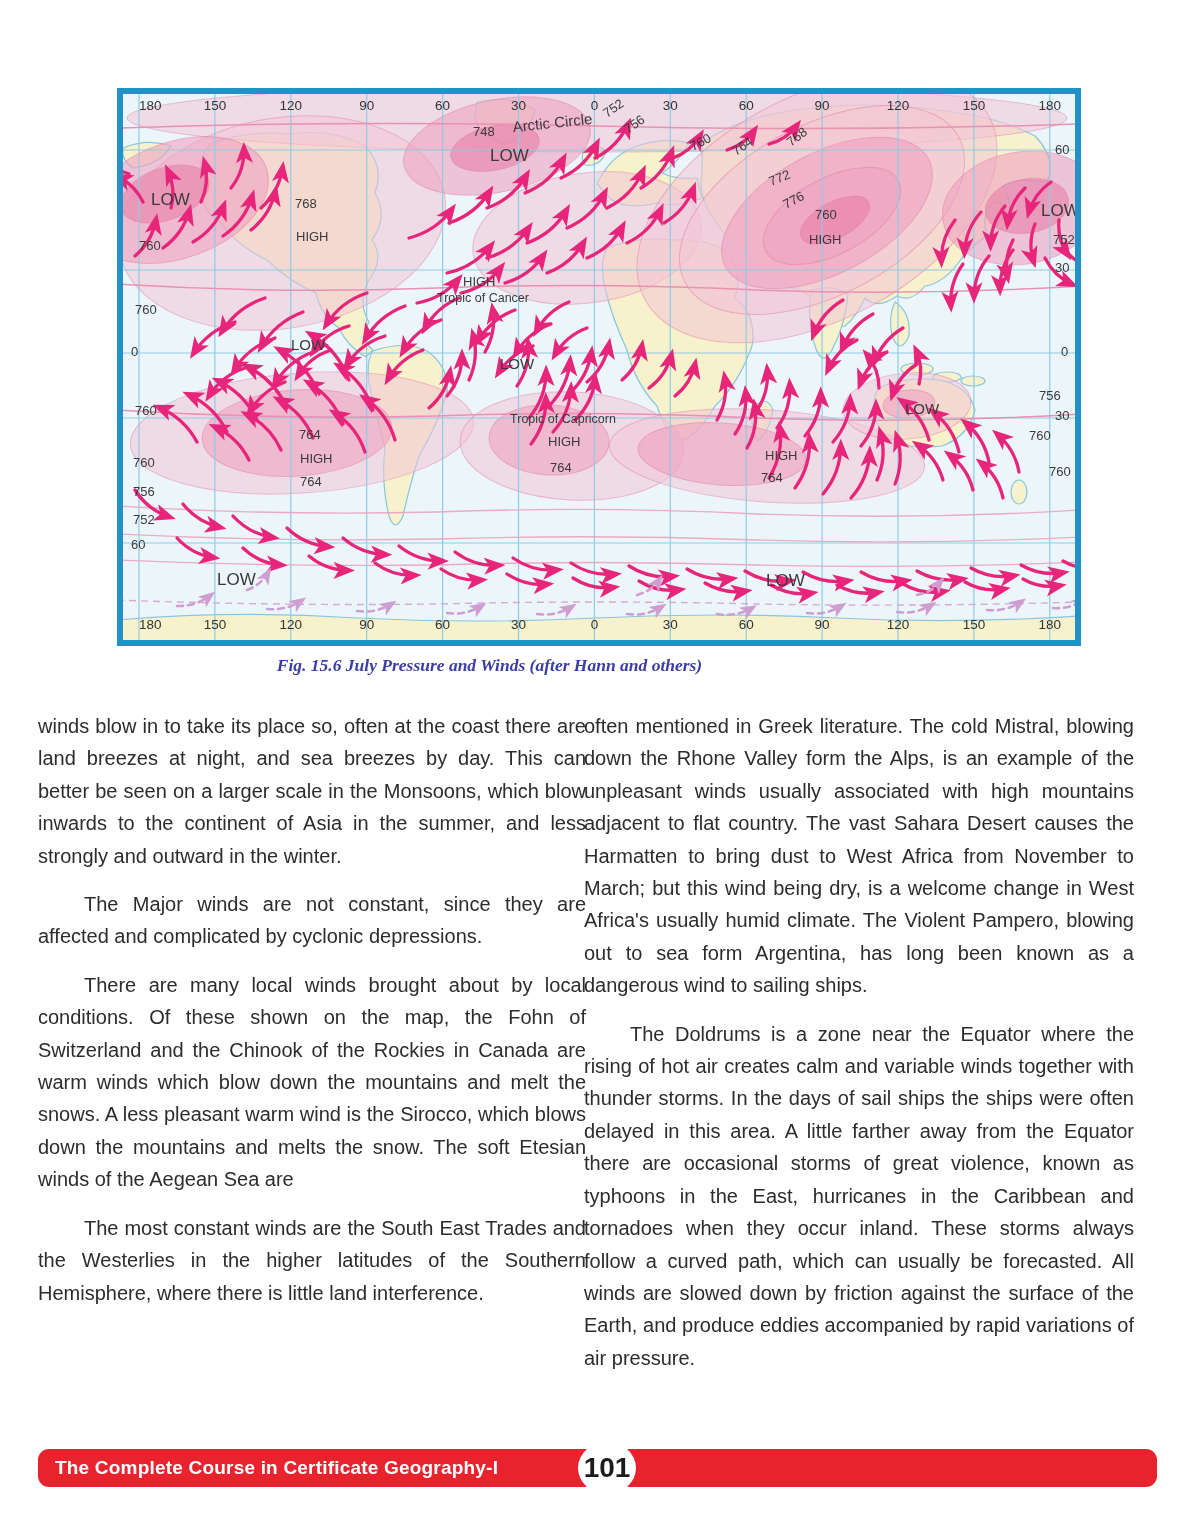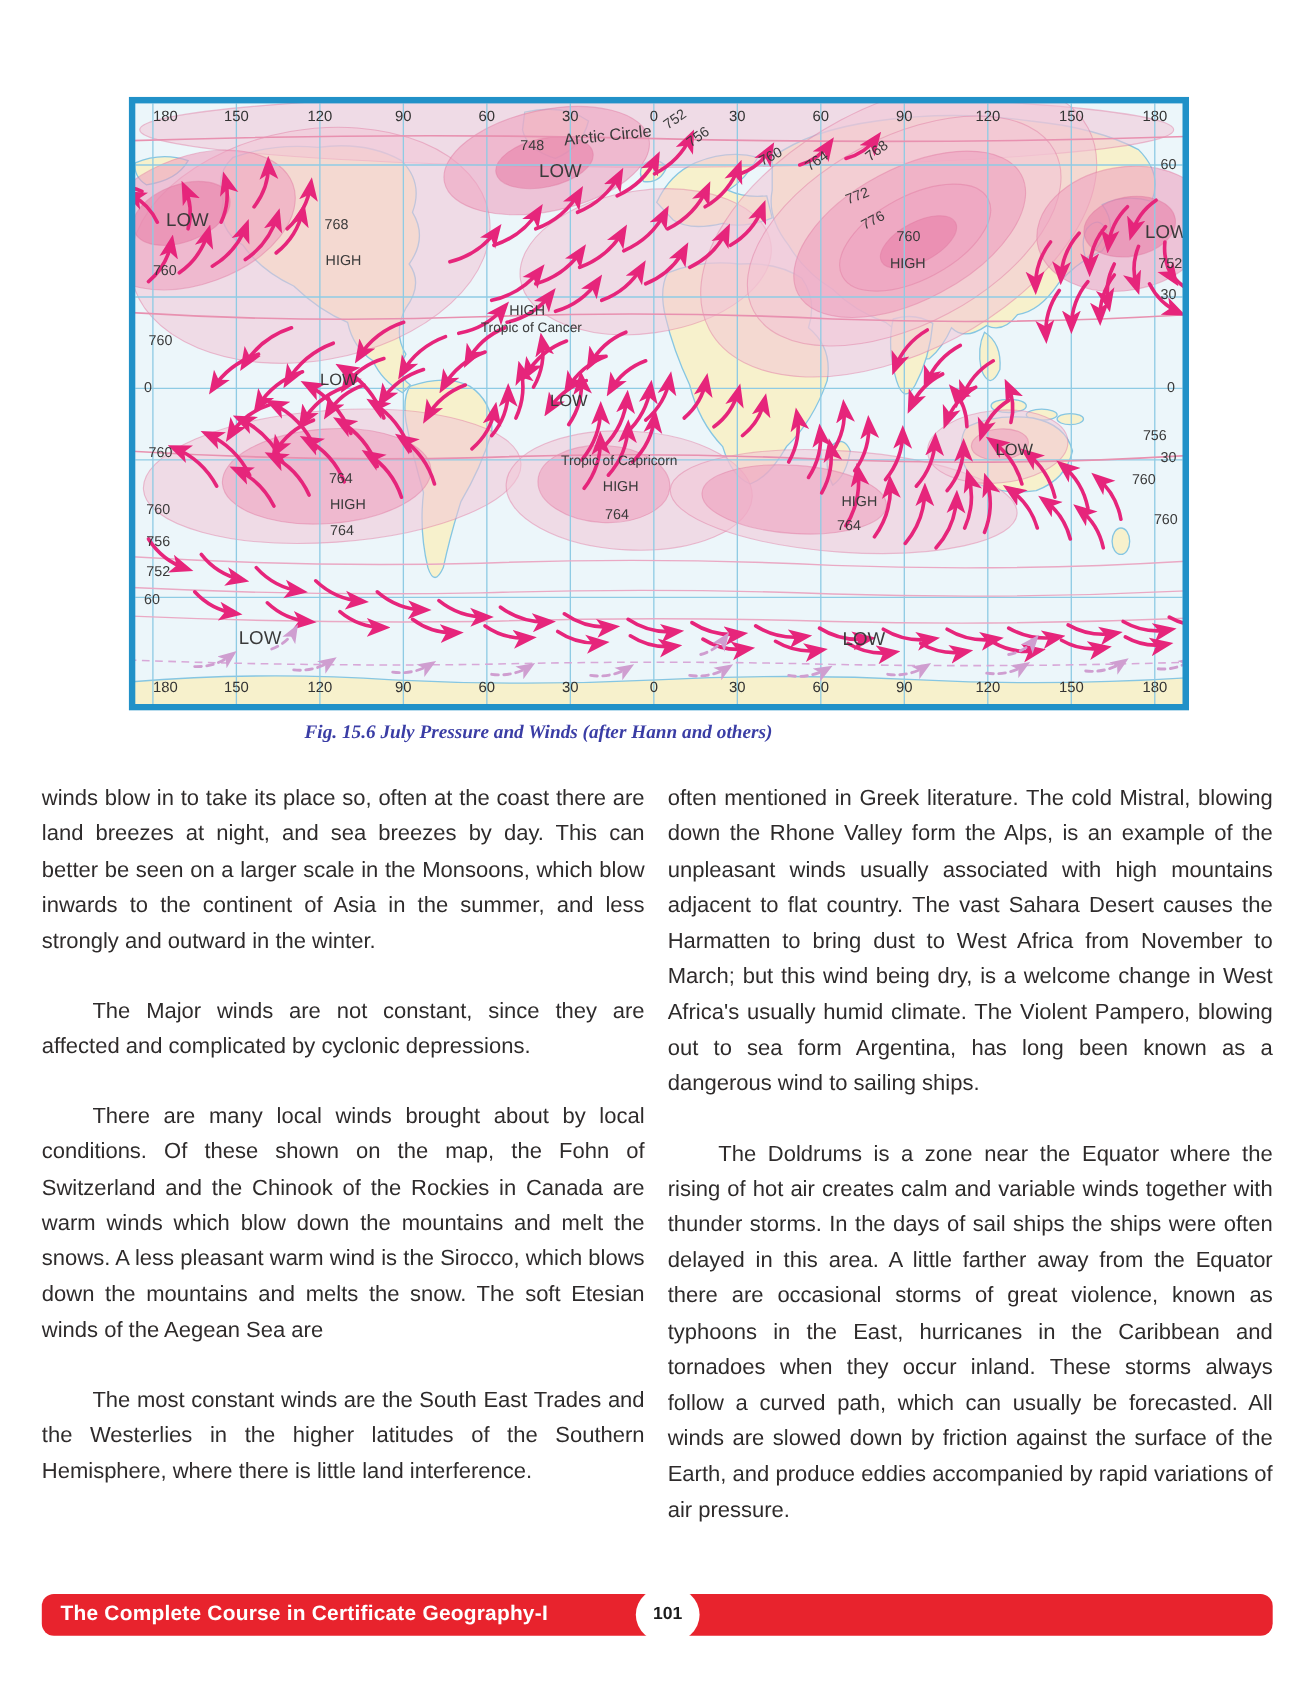--- a/index.html
+++ b/index.html
@@ -6,31 +6,31 @@
   .page{position:relative;width:1191px;height:1531px;background:#ffffff;overflow:hidden;
         font-family:"Liberation Sans",sans-serif;color:#2e2b2b;}
   .map-figure{position:absolute;left:117px;top:88px;width:964px;height:558px;}
   .map-figure svg{display:block;}
   .fig-caption{position:absolute;left:0;top:655px;width:979px;text-align:center;
         font-family:"Liberation Serif",serif;font-style:italic;font-weight:bold;
         font-size:17.5px;color:#3a3da5;}
   .col{position:absolute;top:710px;text-align:justify;font-size:20px;line-height:32.4px;
         color:#2e2b2b;}
   .col-left{left:38px;width:548px;}
-  .col-right{left:607px;width:550px;}
+  .col-right{left:584px;width:550px;}
   .col p{margin:0 0 0 0;}
-  .col p + p{margin-top:31px;}
+  .col p + p{margin-top:16px;}
   .col p.indent{text-indent:46px;}
   .footer-bar{position:absolute;left:38px;top:1449px;width:1119px;height:38px;
         background:#e8232d;border-radius:11px;}
   .footer-title{position:absolute;left:17px;top:0;height:54px;line-height:38px;
         color:#ffffff;font-weight:bold;font-size:19px;letter-spacing:.2px;}
   .page-badge{position:absolute;left:540px;top:-7px;width:58px;height:52px;background:#ffffff;
         border-radius:50%;display:flex;align-items:center;justify-content:center;}
-  .page-badge span{color:#1c1c1c;font-weight:bold;font-size:16px;}
+  .page-badge span{color:#1c1c1c;font-weight:bold;font-size:28px;}
 </style>
 </head>
 <body>
 
 <div class="page">
 
   <div class="map-figure">
     <svg id="map-svg" width="964" height="558" viewBox="0 0 964 558">
       <defs>
         <marker id="ah" viewBox="0 0 10 8" refX="7" refY="4" markerWidth="6.5" markerHeight="5.6" orient="auto">

